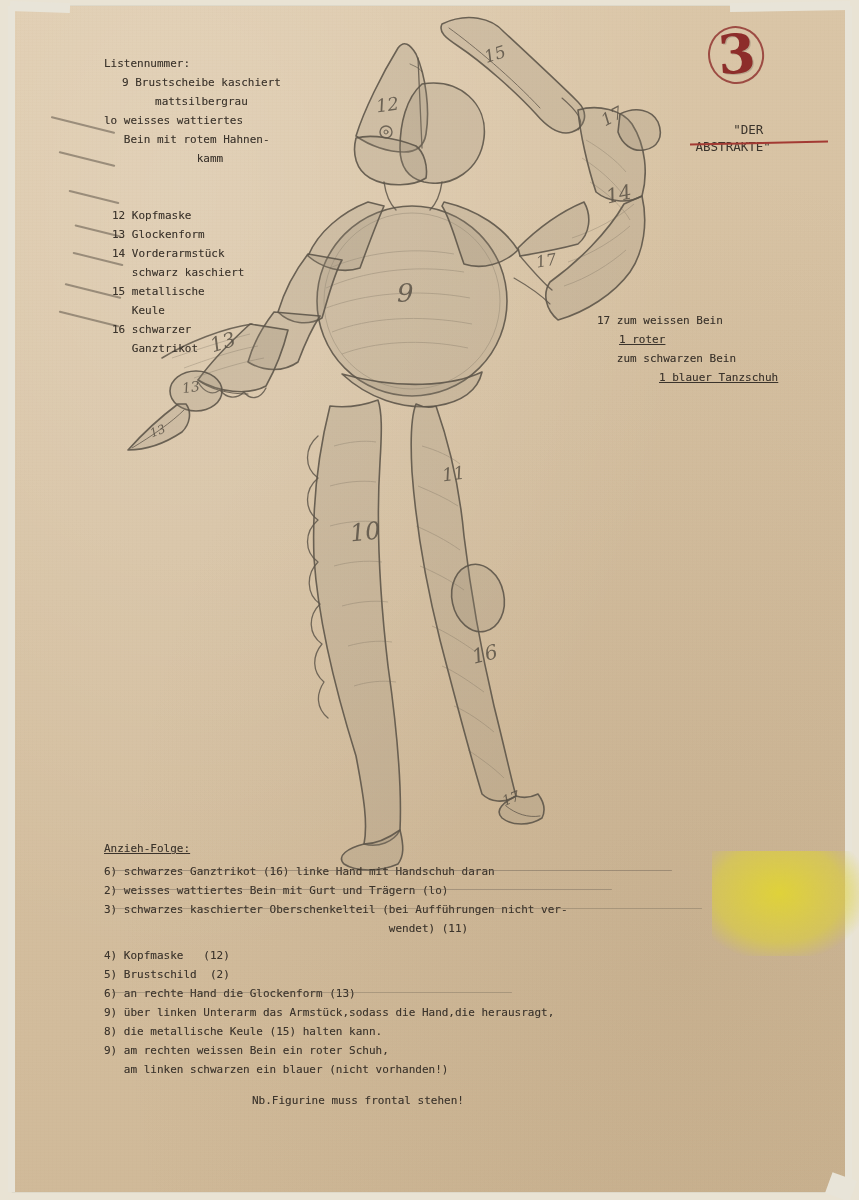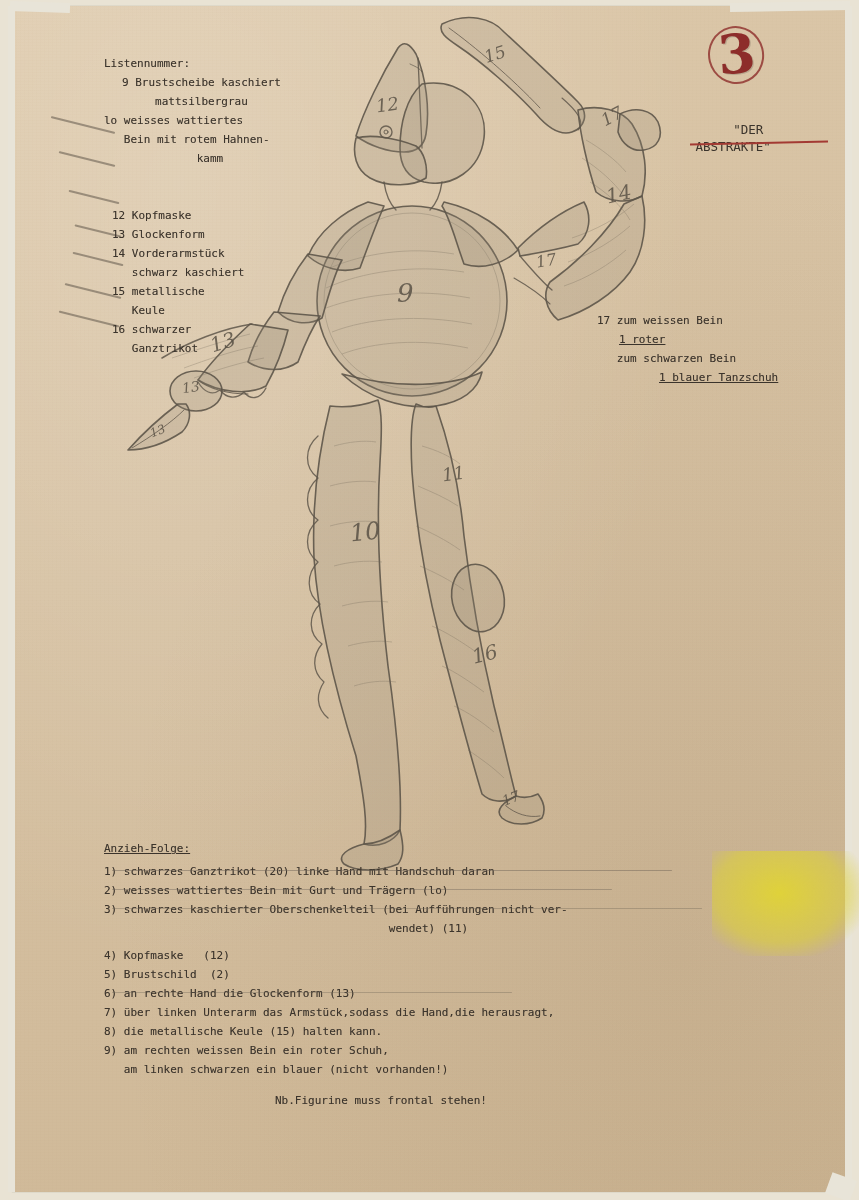--- a/index.html
+++ b/index.html
@@ -331,34 +331,34 @@
    Keule</div>
     <div class="typed" style="left:100px;top:314px;">16 schwarzer
    Ganztrikot</div>
 
     <div class="typed" style="left:585px;top:305px;">17 zum weissen Bein</div>
     <div class="typed u" style="left:607px;top:324px;">1 roter</div>
     <div class="typed" style="left:585px;top:343px;">   zum schwarzen Bein</div>
     <div class="typed u" style="left:607px;top:362px;margin-left:40px;">1 blauer Tanzschuh</div>
 
     <div class="typed u" style="left:92px;top:833px;">Anzieh-Folge:</div>
-    <div class="typed" style="left:92px;top:856px;">1) schwarzes Ganztrikot (20) linke Hand mit Handschuh daran</div>
+    <div class="typed" style="left:92px;top:856px;">6) schwarzes Ganztrikot (16) linke Hand mit Handschuh daran</div>
     <div class="typed" style="left:92px;top:875px;">2) weisses wattiertes Bein mit Gurt und Trägern (lo)</div>
     <div class="typed" style="left:92px;top:894px;">3) schwarzes kaschierter Oberschenkelteil (bei Aufführungen nicht ver-</div>
     <div class="typed" style="left:92px;top:913px;">                                           wendet) (11)</div>
     <div class="typed" style="left:92px;top:940px;">4) Kopfmaske   (12)</div>
     <div class="typed" style="left:92px;top:959px;">5) Brustschild  (2)</div>
     <div class="typed" style="left:92px;top:978px;">6) an rechte Hand die Glockenform (13)</div>
-    <div class="typed" style="left:92px;top:997px;">7) über linken Unterarm das Armstück,sodass die Hand,die herausragt,</div>
+    <div class="typed" style="left:92px;top:997px;">9) über linken Unterarm das Armstück,sodass die Hand,die herausragt,</div>
     <div class="typed" style="left:92px;top:1016px;">8) die metallische Keule (15) halten kann.</div>
     <div class="typed" style="left:92px;top:1035px;">9) am rechten weissen Bein ein roter Schuh,</div>
     <div class="typed" style="left:92px;top:1054px;">   am linken schwarzen ein blauer (nicht vorhanden!)</div>
 
     <div class="strike" style="left:100px;top:864px;width:560px;height:1px;opacity:0.45;"></div>
     <div class="strike" style="left:100px;top:883px;width:500px;height:1px;opacity:0.4;"></div>
     <div class="strike" style="left:100px;top:902px;width:590px;height:1px;opacity:0.35;"></div>
     <div class="strike" style="left:100px;top:986px;width:400px;height:1px;opacity:0.35;"></div>
 
-    <div class="typed" style="left:240px;top:1085px;margin-left:23px;">Nb.Figurine muss frontal stehen!</div>
+    <div class="typed" style="left:240px;top:1085px;">Nb.Figurine muss frontal stehen!</div>
 
     <div id="blotch"></div>
   </div>
 </div>
 
 </body></html>

